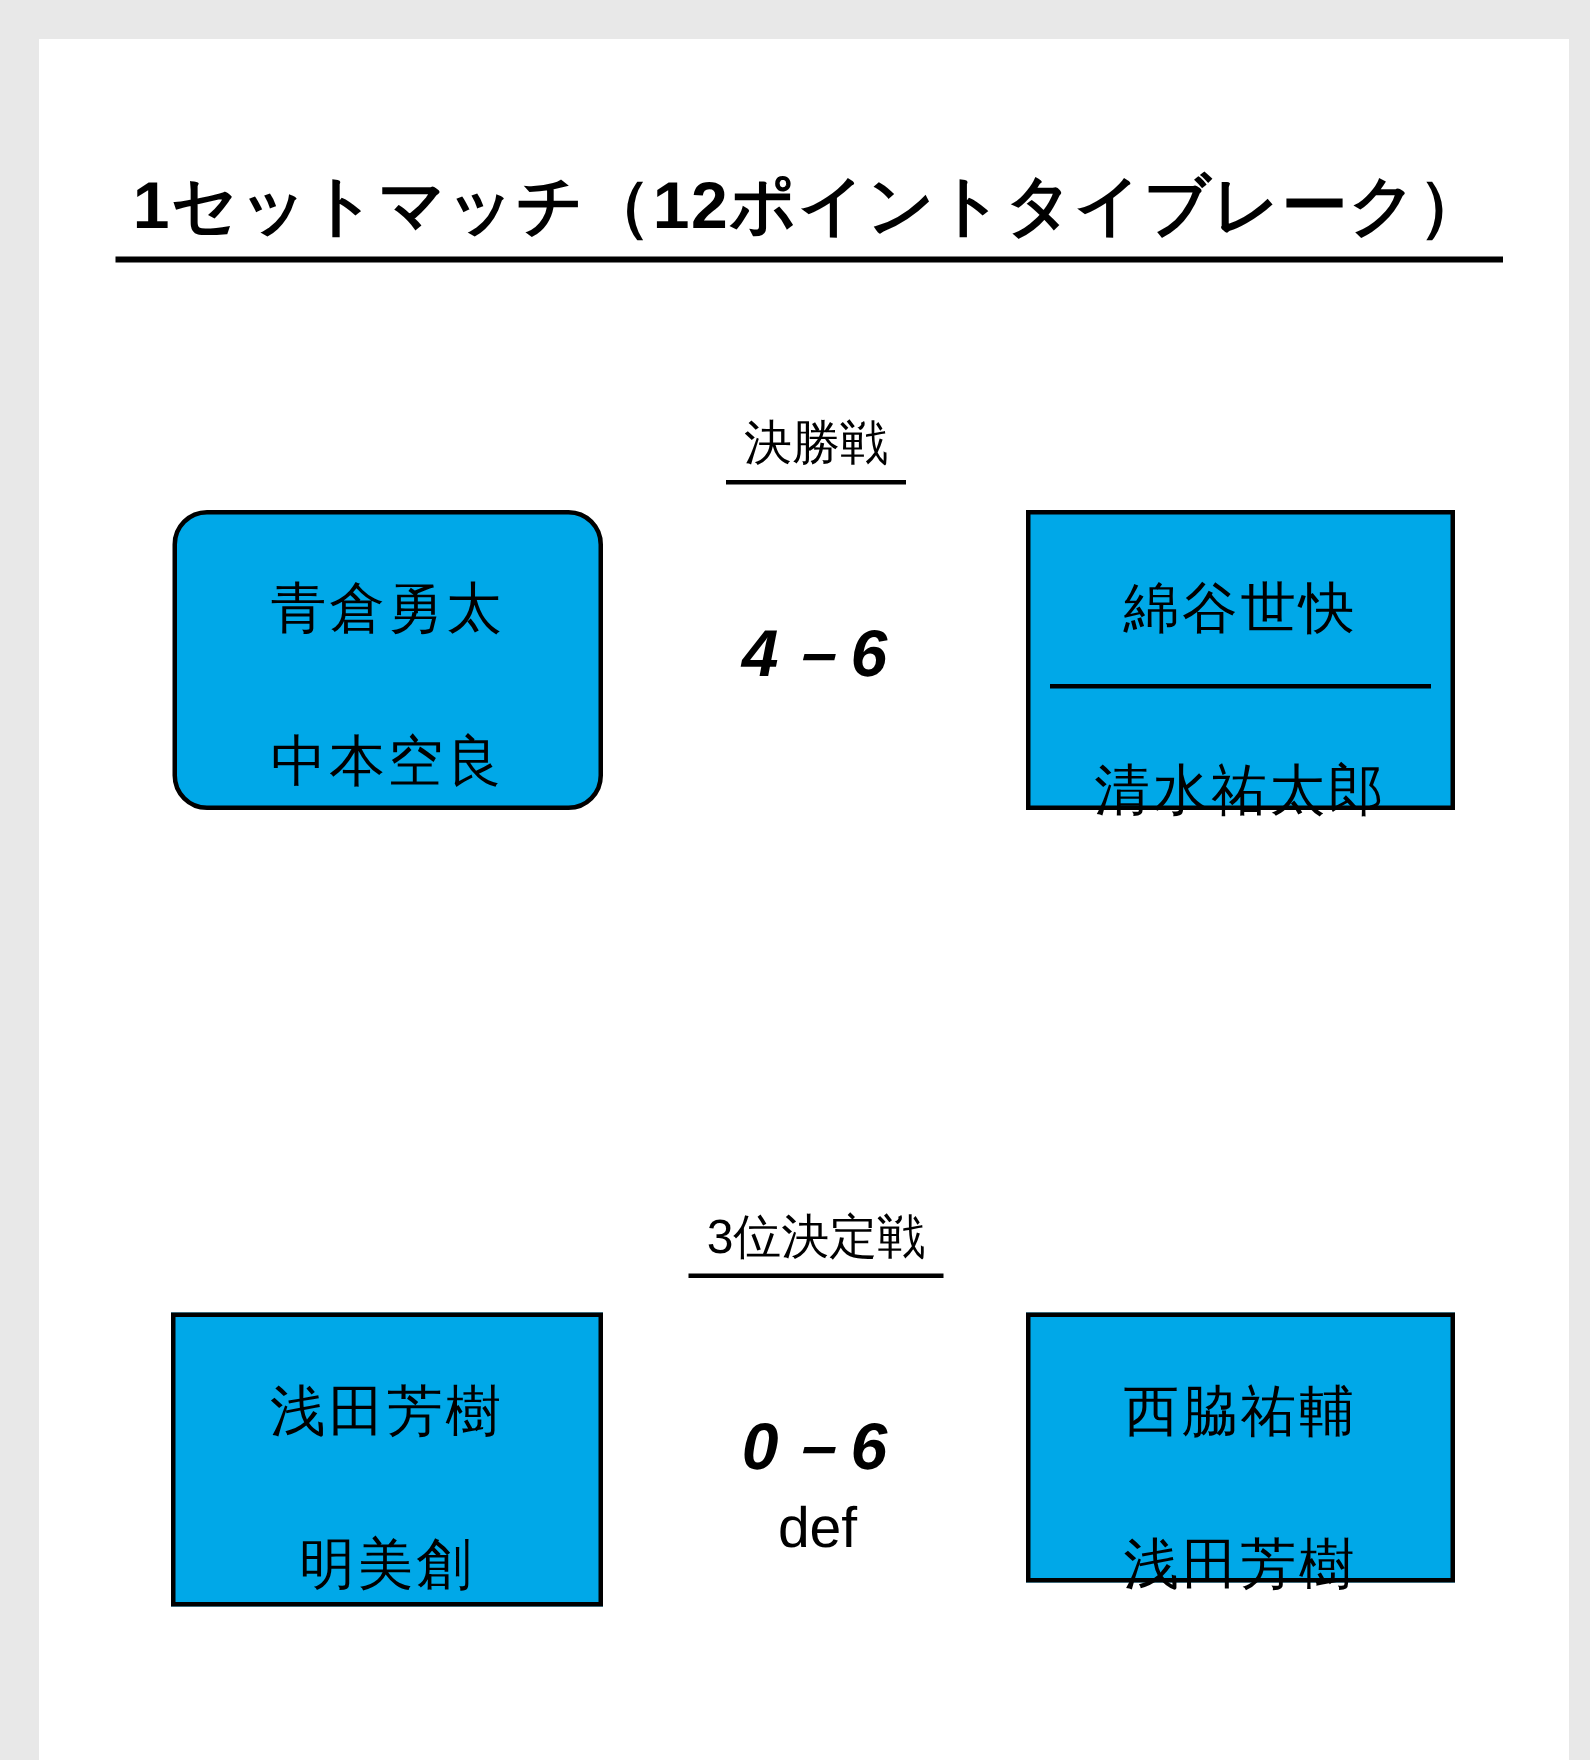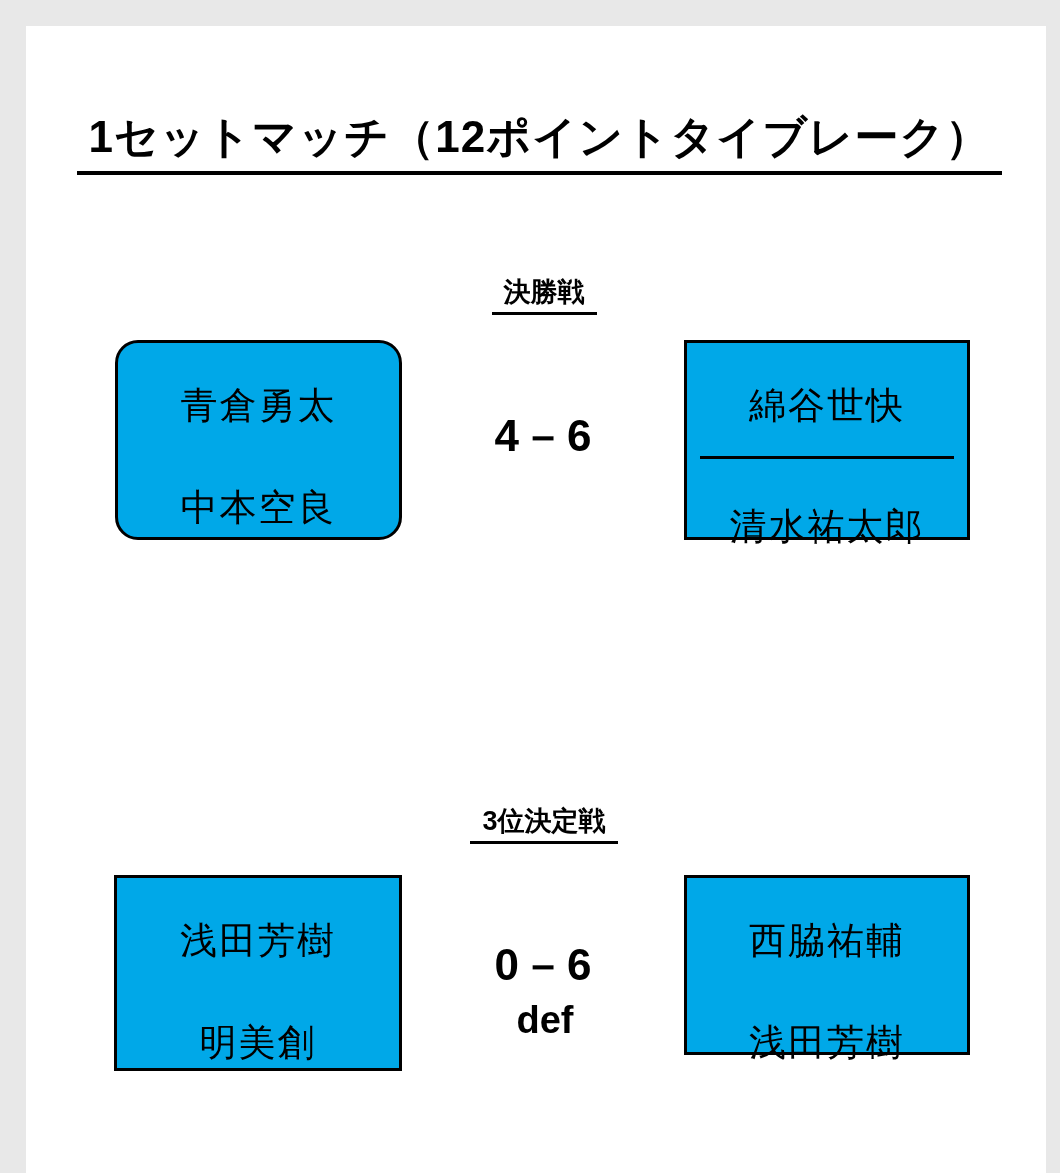--- a/index.html
+++ b/index.html
@@ -38,22 +38,22 @@
     padding-bottom: 4px;
     white-space: nowrap;
   }
 
   
   .section-wrap { left: 0; width: 1034px; text-align: center; }
   .section-final   { top: 222px; }
   .section-third   { top: 751px; }
   .section-label {
     display: inline-block;
-    font-size: 27px;
-    font-weight: bold;
+    font-size: 32px;
+    font-weight: normal;
     border-bottom: 3px solid var(--text-color);
     padding-bottom: 2px;
     white-space: nowrap;
   }
 
   
   .team-box {
     background: var(--box-fill);
     border: 3px solid var(--box-border);
     display: flex;
@@ -80,26 +80,27 @@
     white-space: nowrap;
   }
 
   
   .score {
     font-size: 44px;
     font-weight: bold;
     letter-spacing: 2px;
     transform: translate(-50%, -50%);
     white-space: nowrap;
+    font-style: italic;
   }
   .score-final { left: 517px; top: 409px; }
   .score-third { left: 517px; top: 938px; text-align: right; }
   .result-note {
     font-size: 38px;
-    font-weight: bold;
+    font-weight: normal;
     transform: translate(-50%, -50%);
     left: 518px; top: 993px;
     white-space: nowrap;
   }
 </style>
 </head>
 <body>
 
 <div class="page">
 

